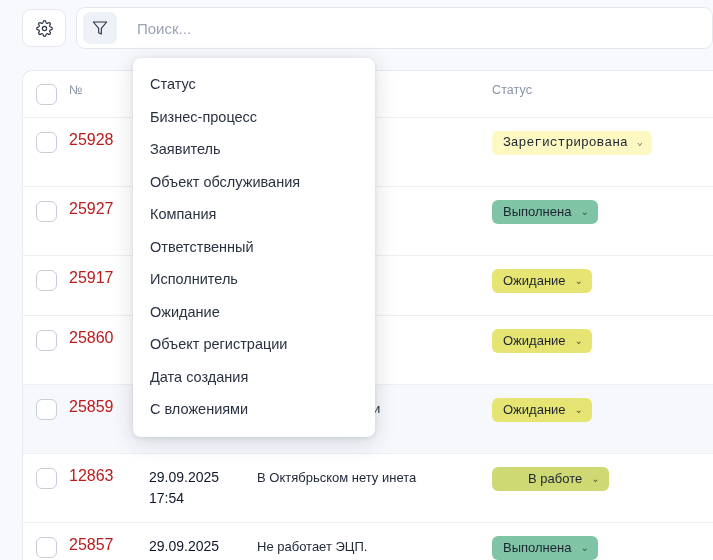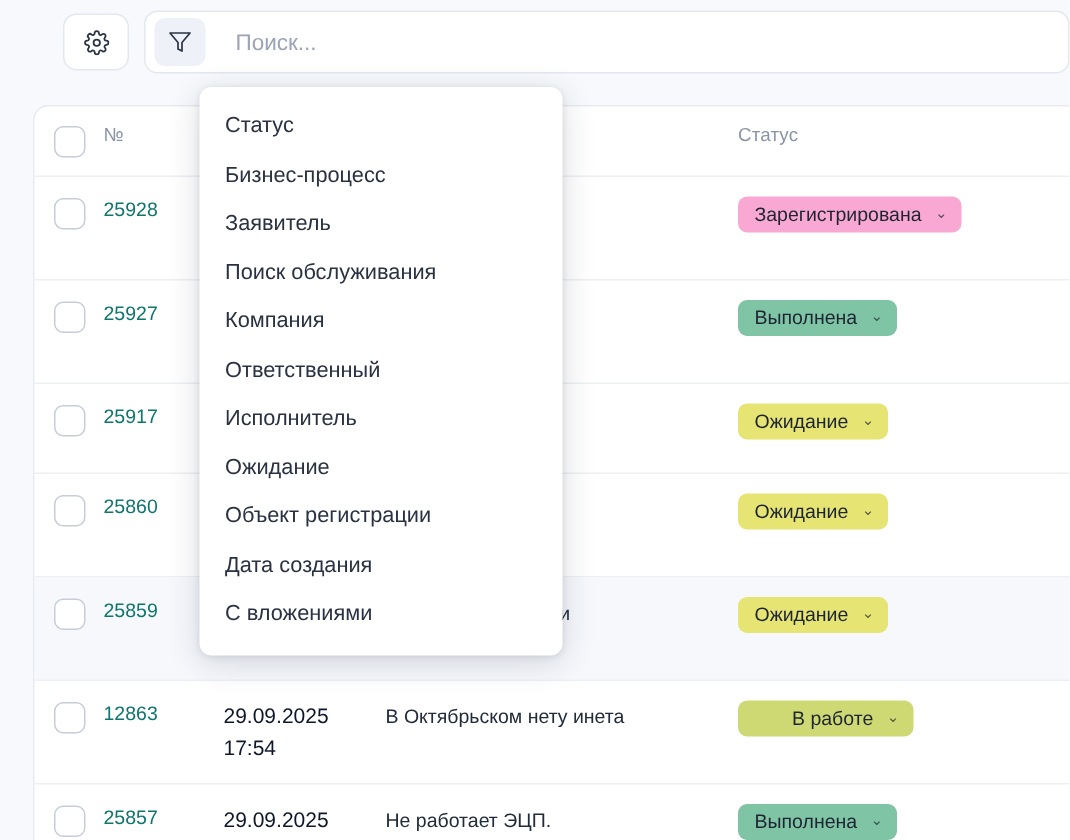--- a/index.html
+++ b/index.html
@@ -7,21 +7,21 @@
     width: 713px; height: 560px;
     background: #f7f9fc;
     font-family: "Liberation Sans", "DejaVu Sans", sans-serif;
     overflow: hidden;
   }
   #app { position: relative; width: 713px; height: 560px; background: #f7f9fc; }
 
   
   .toolbar {
     position: absolute; top: 0; left: 0; right: 0; height: 56px;
-    display: flex; align-items: center; padding: 0 0 0 22px; gap: 10px; margin-left: 20px;
+    display: flex; align-items: center; padding: 0 0 0 22px; gap: 10px;
   }
   .gear-btn {
     width: 44px; height: 38px; background: #ffffff;
     border: 1px solid #e3e8f0; border-radius: 9px;
     display: flex; align-items: center; justify-content: center;
     cursor: pointer; flex: none;
   }
   .search-shell {
     flex: 1; height: 42px; background: #ffffff;
     border: 1px solid #e3e8f0; border-radius: 9px;
@@ -64,21 +64,21 @@
   .c-stat  { flex: 1; }
 
   .checkbox {
     width: 21px; height: 21px; border: 1px solid #c6cdd9;
     border-radius: 6px; background: #fff; cursor: pointer;
   }
   .th {
     font-size: 12.5px; color: #8a94a6; letter-spacing: .1px;
   }
   .num-link {
-    font-size: 13px; color: #0f766e; cursor: pointer; text-decoration: none;
+    font-size: 16px; color: #b91c1c; cursor: pointer; text-decoration: none;
   }
   .cell-text {
     font-size: 13px; color: #222b3a; line-height: 21px;
   }
   .cell-date {
     font-size: 14px; color: #0f172a; line-height: 21px;
   }
 
   .badge {
     display: inline-flex; align-items: center; gap: 9px;
@@ -148,21 +148,21 @@
           </div>
           <div class="c-num"><span class="num-link">25928</span></div>
           <div class="c-date">
             <div class="cell-date"></div>
             <div class="cell-date"></div>
           </div>
           <div class="c-desc">
             <div class="cell-text">ного копирования и</div>
             <div class="cell-text">сков</div>
           </div>
-          <div class="c-stat"><span class="badge" style="background: #f9a8d4;">
+          <div class="c-stat"><span class="badge" style="background: #fef9c3; font-family: Liberation Mono, monospace;">
               <span>Зарегистрирована</span>
               <span class="chev">⌄</span>
             </span></div>
         </div>
         <div class="row">
           <div class="c-check">
             <div class="checkbox"></div>
           </div>
           <div class="c-num"><span class="num-link">25927</span></div>
           <div class="c-date">
@@ -269,21 +269,21 @@
             </span></div>
         </div>
       </div>
   </div>
 
   <div class="dropdown">
     <div id="dd-items">
         <div class="dd-item">Статус</div>
         <div class="dd-item">Бизнес-процесс</div>
         <div class="dd-item">Заявитель</div>
-        <div class="dd-item">Поиск обслуживания</div>
+        <div class="dd-item">Объект обслуживания</div>
         <div class="dd-item">Компания</div>
         <div class="dd-item">Ответственный</div>
         <div class="dd-item">Исполнитель</div>
         <div class="dd-item">Ожидание</div>
         <div class="dd-item">Объект регистрации</div>
         <div class="dd-item">Дата создания</div>
         <div class="dd-item">С вложениями</div>
       </div>
   </div>
 

